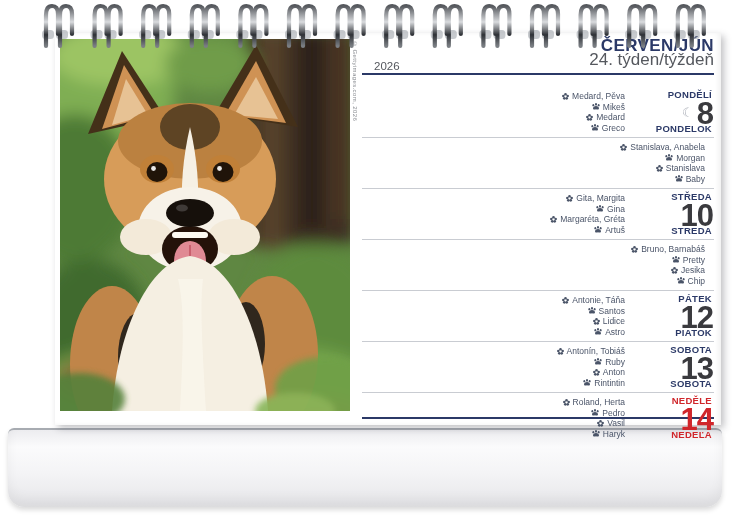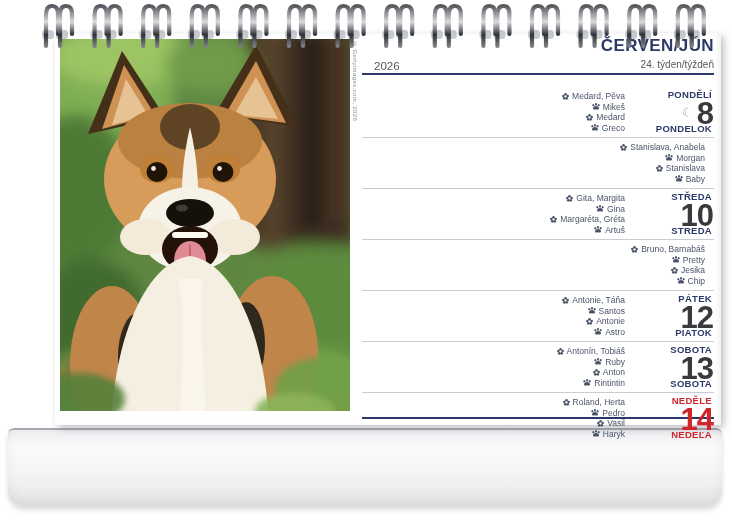--- a/index.html
+++ b/index.html
@@ -23,21 +23,21 @@
   .photo svg{display:block;}
 
   .credit{position:absolute;left:297px;top:8px;writing-mode:vertical-rl;
           font-size:6px;color:#8a8d92;letter-spacing:.4px;white-space:nowrap;}
 
   
   .cal{position:absolute;left:307px;top:3px;width:352px;height:380px;}
   .cal-header{position:relative;height:37px;border-bottom:2px solid var(--navy);}
   .cal-title{position:absolute;right:0;top:0;font-size:17px;font-weight:bold;color:var(--navy);letter-spacing:.4px;}
   .cal-year{position:absolute;left:12px;bottom:1px;font-size:11.5px;color:#55585e;}
-  .cal-week{position:absolute;right:0;bottom:3px;font-size:10px;color:#55585e;}
+  .cal-week{position:absolute;right:0;bottom:3px;font-size:17px;color:#55585e;}
 
   .rows{height:330px;display:flex;flex-direction:column;border-bottom:2px solid var(--navy);margin-top:12px;}
   .day-row{flex:1;position:relative;display:flex;justify-content:flex-end;border-top:1px solid var(--line);}
   .day-row:first-child{border-top:none;}
 
   .note{position:absolute;left:2px;top:5px;font-size:8.5px;color:#6e7278;}
 
   .names{display:flex;flex-direction:column;justify-content:space-between;
          align-items:flex-end;padding:4px 9px 4px 0;}
   .name-group{display:flex;flex-direction:column;align-items:flex-end;}
@@ -431,21 +431,21 @@
           <svg width="7" height="7" viewBox="0 0 10 10">
                     <g fill="#4a5468">
                       <circle cx="5" cy="2" r="1.9"></circle>
                       <circle cx="2" cy="4.3" r="1.9"></circle>
                       <circle cx="8" cy="4.3" r="1.9"></circle>
                       <circle cx="3.3" cy="7.6" r="1.9"></circle>
                       <circle cx="6.7" cy="7.6" r="1.9"></circle>
                       <circle cx="5" cy="4.9" r="1.3" fill="#fff"></circle>
                     </g>
                   </svg>
-          <span>Antonie</span>
+          <span>Lidice</span>
         </div>
         <div class="name-line">
           <svg width="8" height="7" viewBox="0 0 12 10">
                     <g fill="#4a5468">
                       <ellipse cx="2" cy="3" rx="1.4" ry="1.8"></ellipse>
                       <ellipse cx="6" cy="1.8" rx="1.5" ry="1.9"></ellipse>
                       <ellipse cx="10" cy="3" rx="1.4" ry="1.8"></ellipse>
                       <path d="M6 4.1c2.7 0 4.5 1.8 4.5 3.5 0 1.4-1.1 2.3-2.3 2-.9-.2-1.4-.6-2.2-.6s-1.3.4-2.2.6c-1.2.3-2.3-.6-2.3-2C1.5 5.9 3.3 4.1 6 4.1z"></path>
                     </g>
                   </svg>

